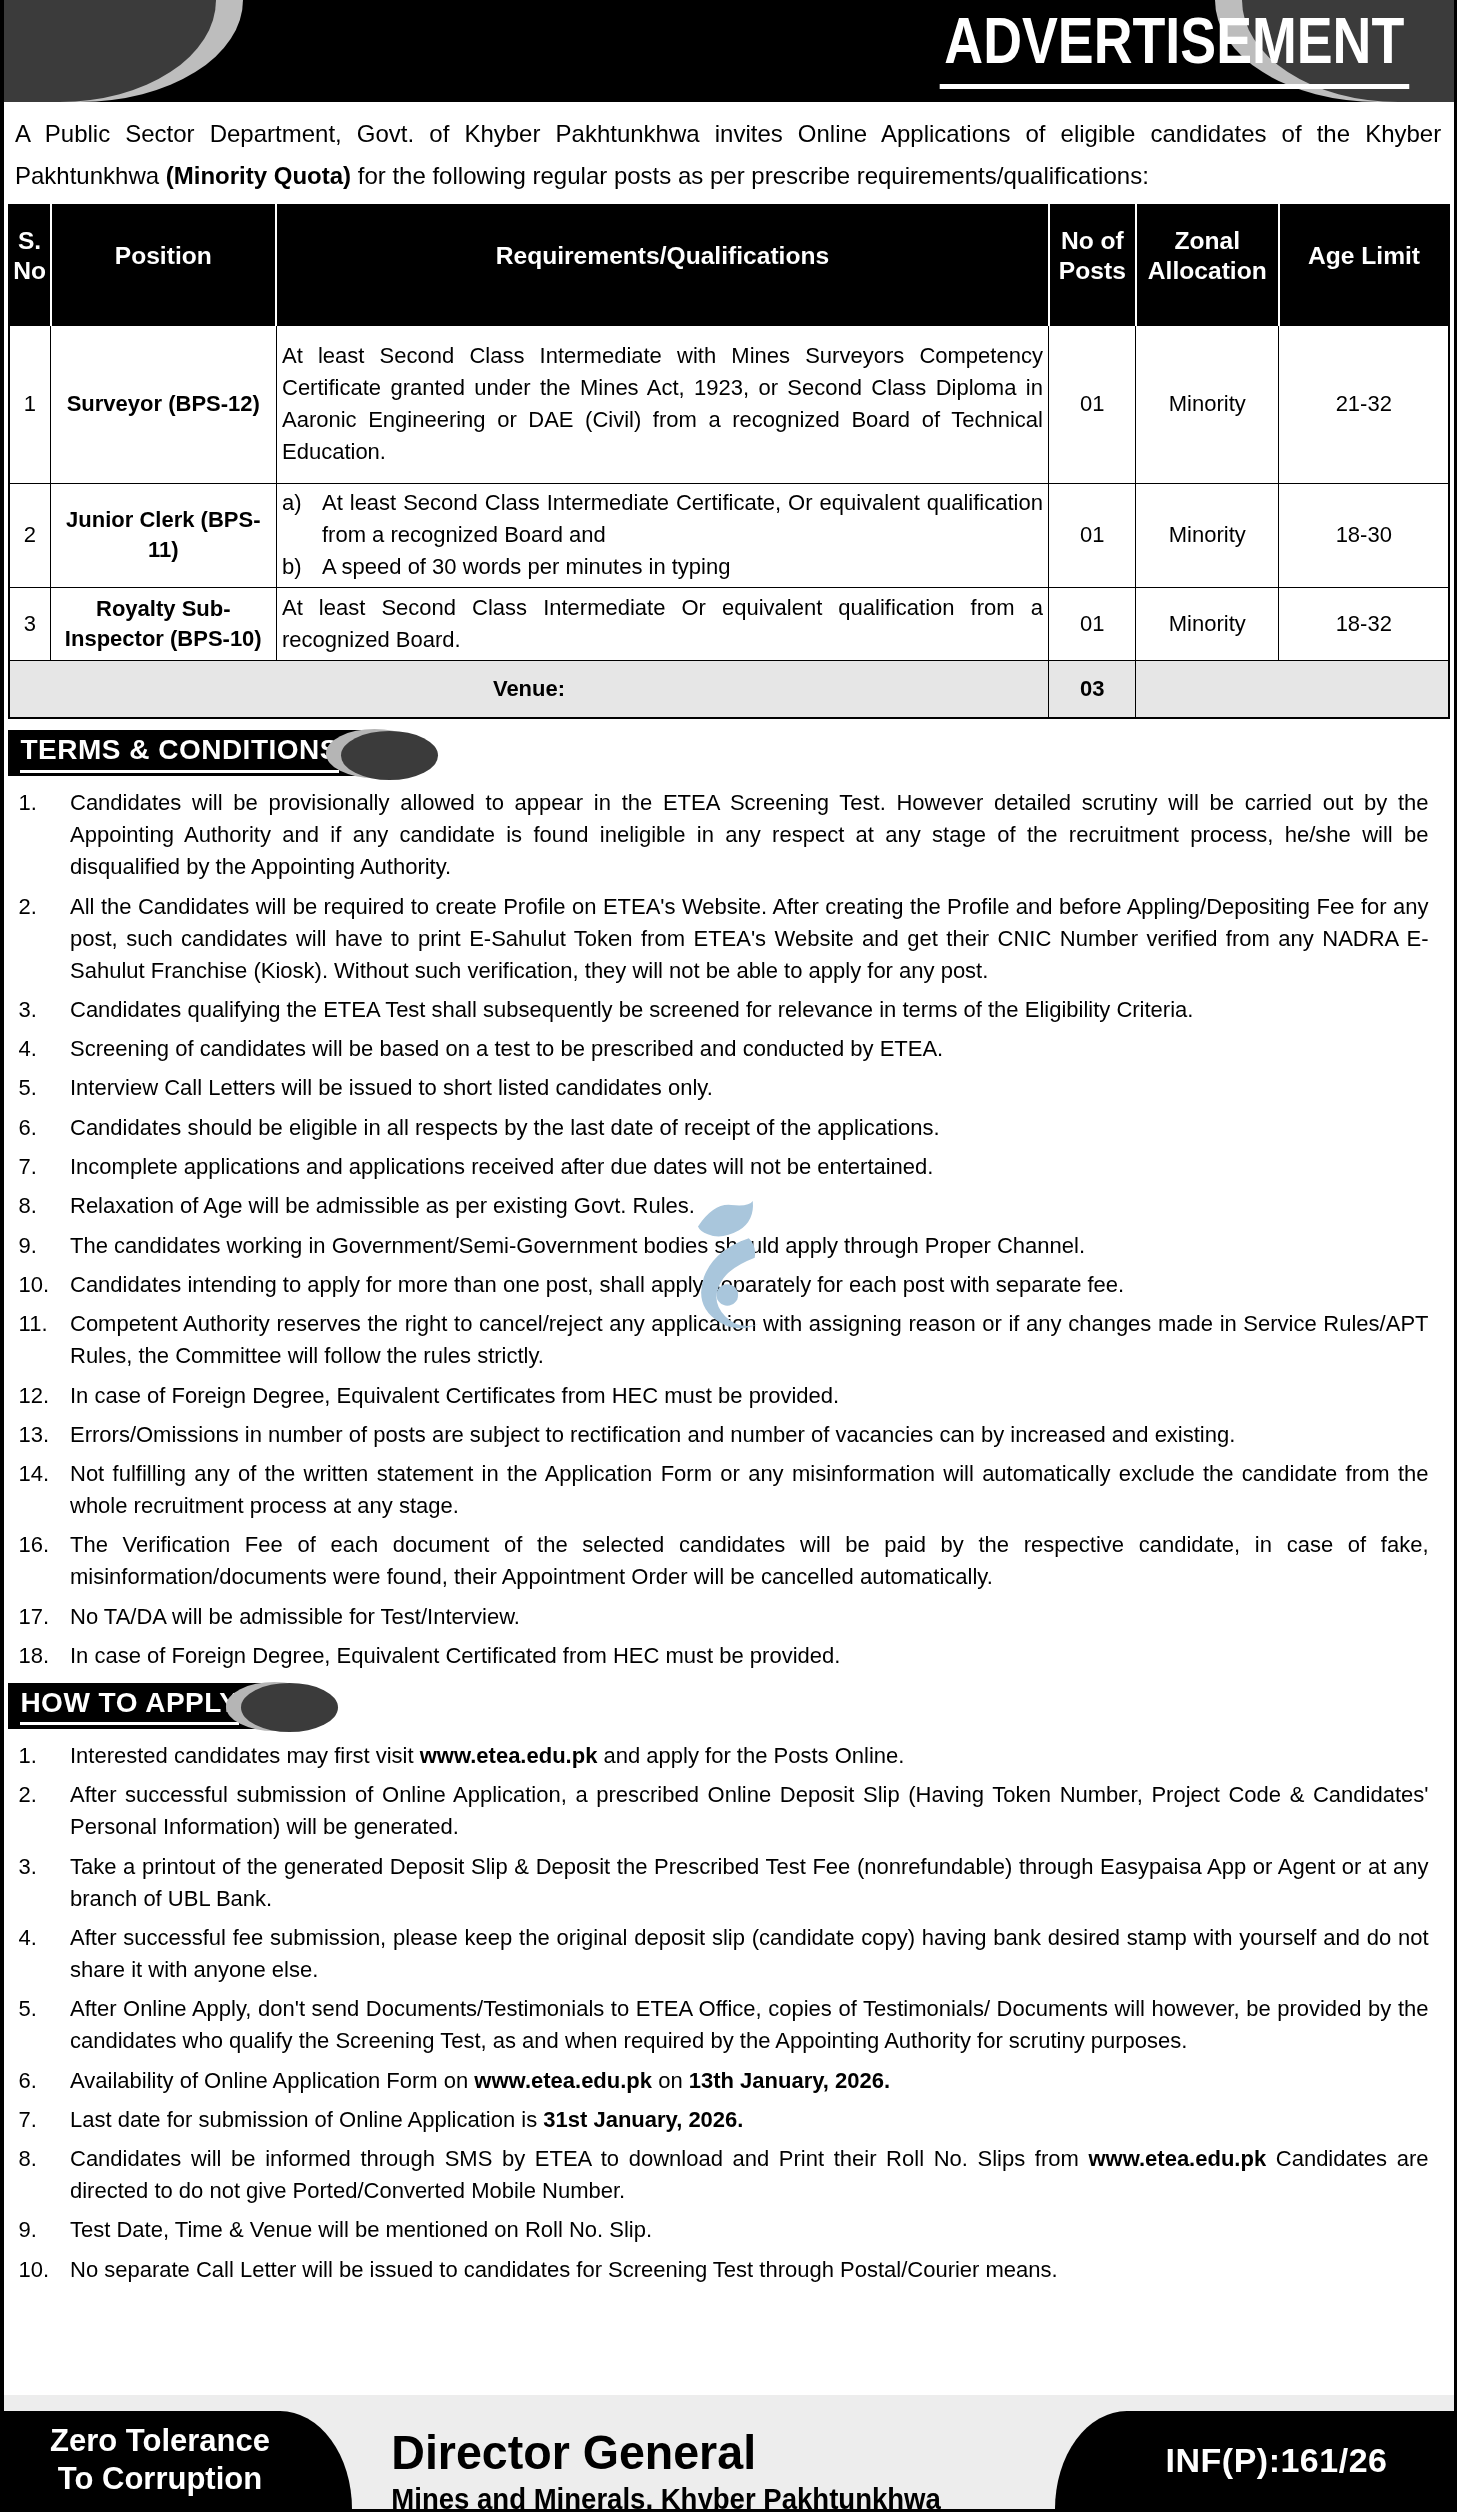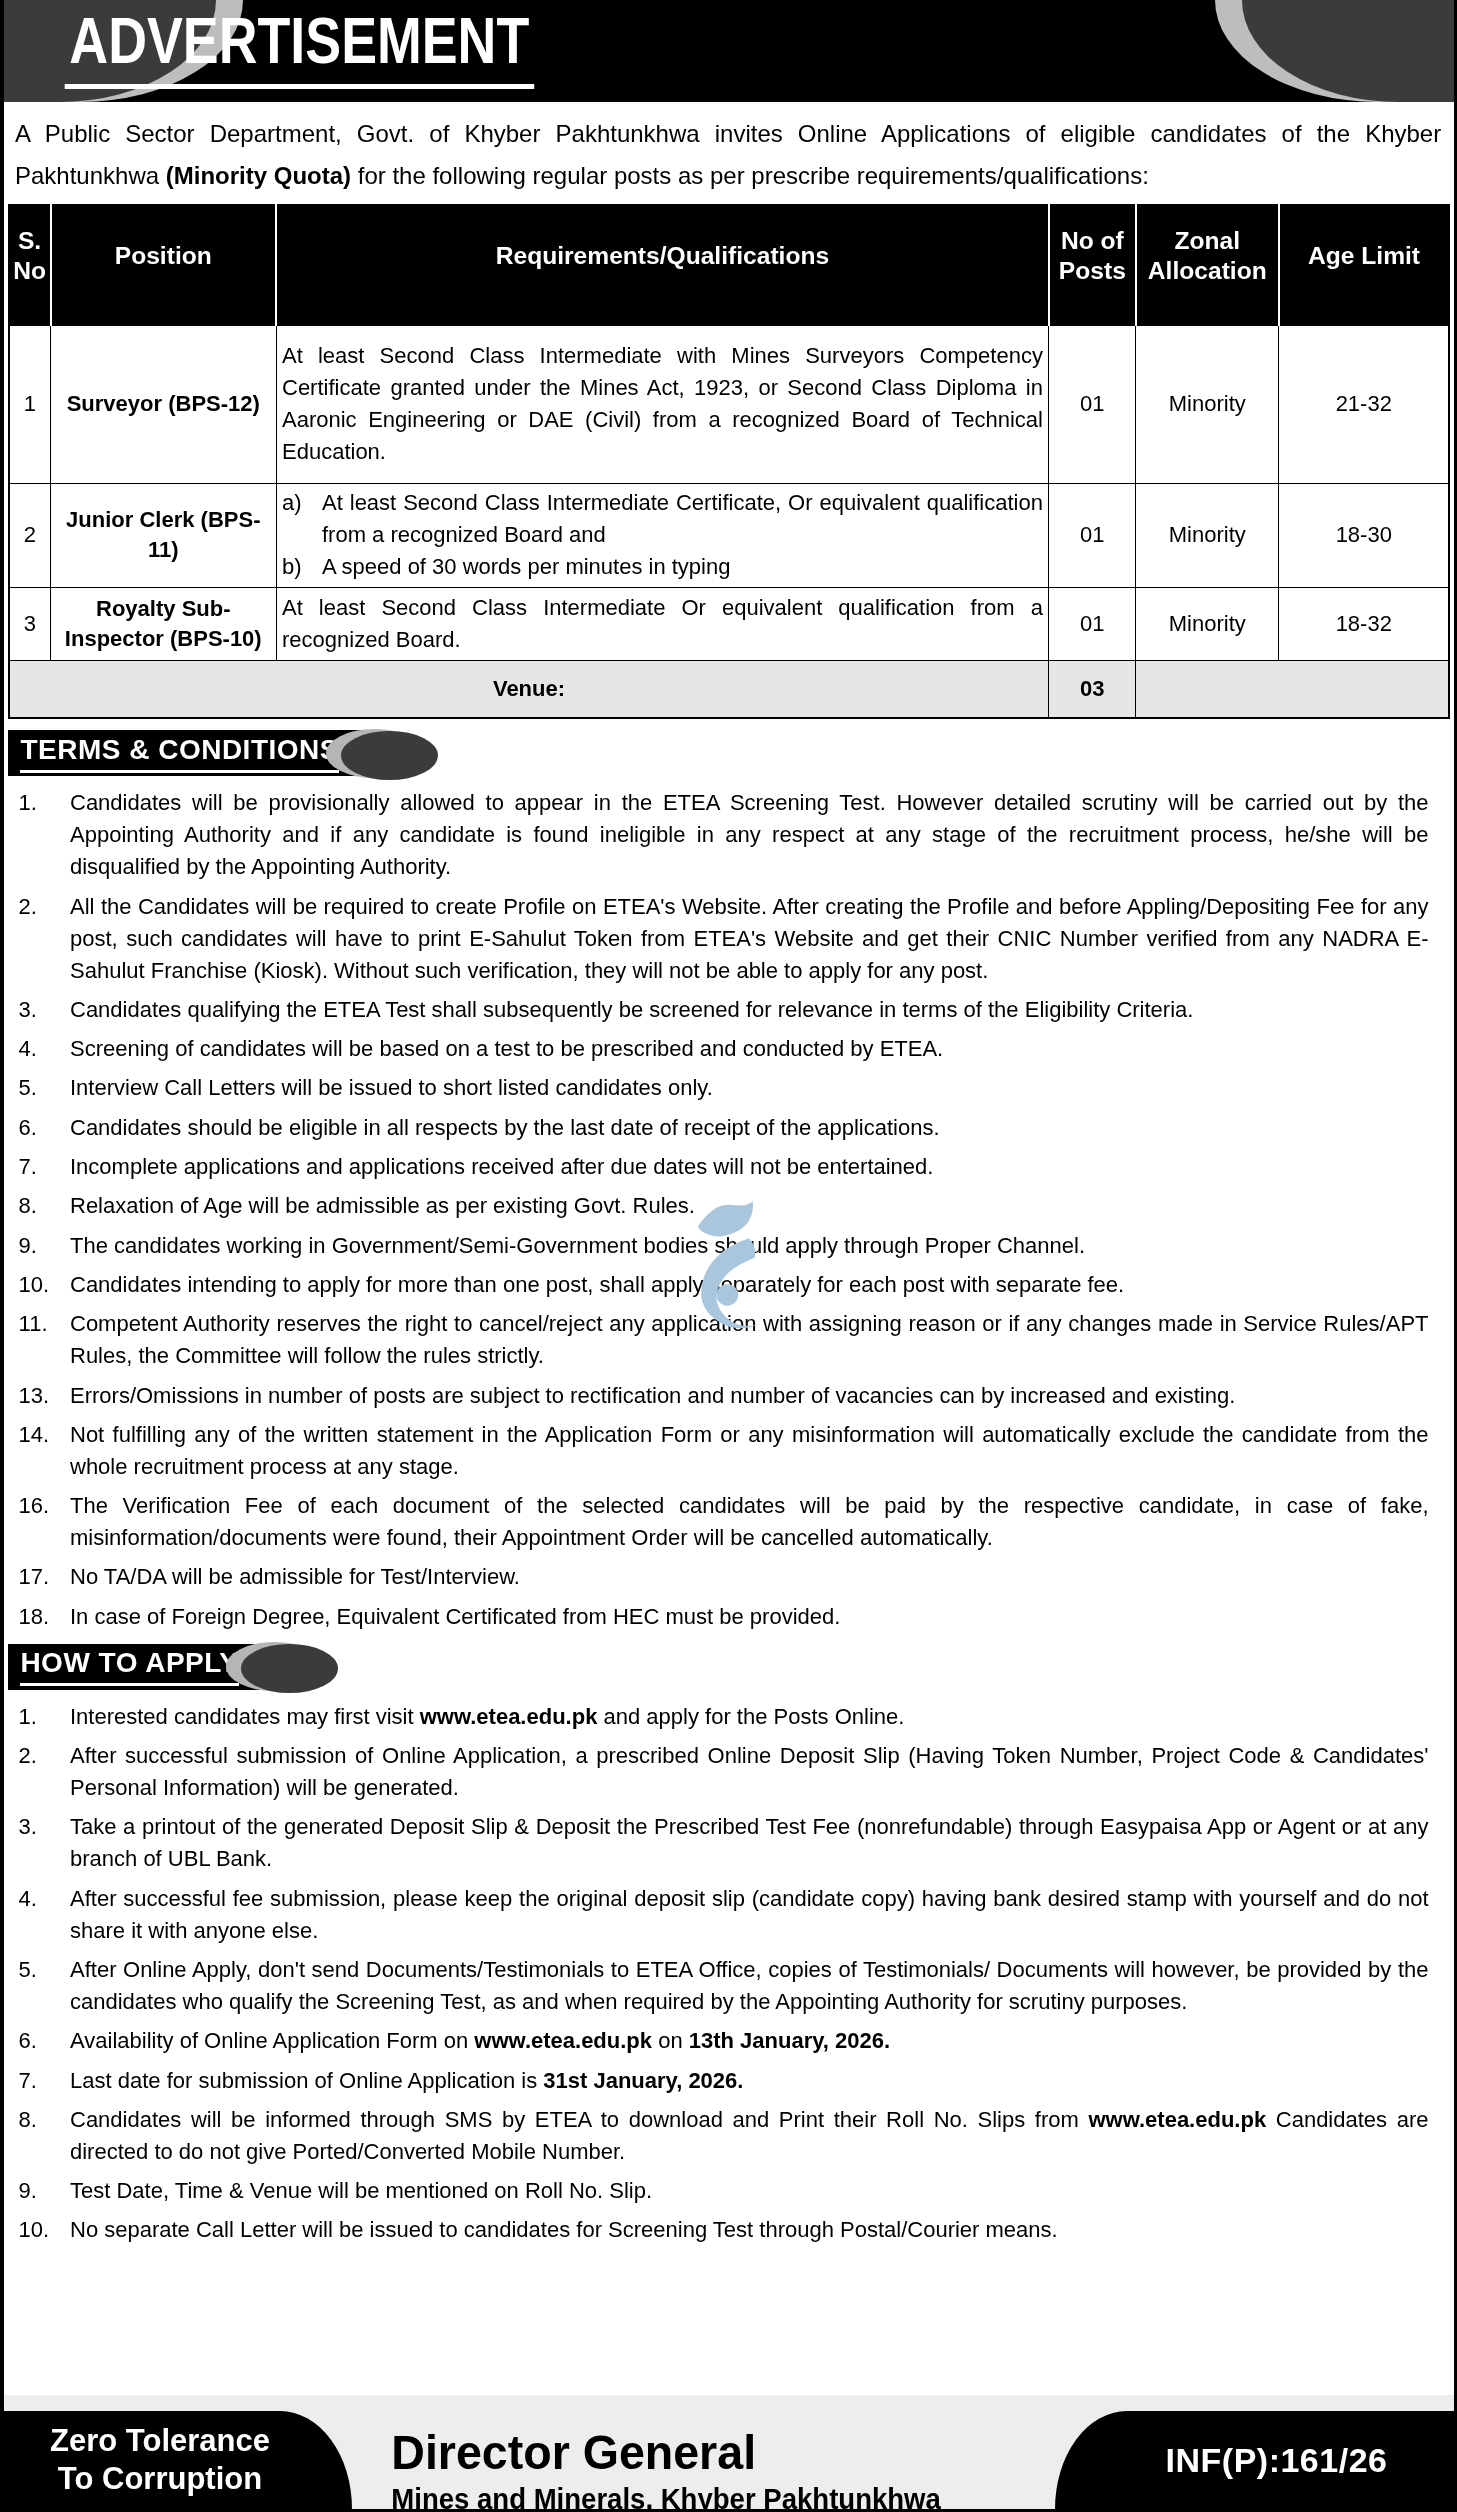--- a/index.html
+++ b/index.html
@@ -13,21 +13,21 @@
 
   
   .header { position:relative; height:102px; background:#000; overflow:hidden; }
   .corner { position:absolute; top:0; height:102px; }
   .corner-left { left:0; width:239px; background:#bdbdbd; border-bottom-right-radius:219px 137px; }
   .corner-left::after { content:""; position:absolute; left:0; top:0; width:212px; height:102px;
     background:#3b3b3b; border-bottom-right-radius:196px 128px; }
   .corner-right { right:0; width:239px; background:#bdbdbd; border-bottom-left-radius:219px 137px; }
   .corner-right::after { content:""; position:absolute; right:0; top:0; width:212px; height:102px;
     background:#3b3b3b; border-bottom-left-radius:196px 128px; }
-  .header-title-wrap { position:relative; height:100%; display:flex; align-items:flex-start; justify-content:flex-start;padding-left:16px; }
+  .header-title-wrap { position:relative; height:100%; display:flex; align-items:flex-start; justify-content:flex-end;padding-left:16px; }
   .header-title {
     margin-top:7.3px; color:#fff; font-weight:bold; font-size:64px; line-height:69px;
     letter-spacing:0px; transform:scaleX(0.84); transform-origin:center top;
     border-bottom:5.5px solid #fff; padding:0 5.5px 7.3px 5.5px;
   }
 
   
   .intro { padding:11px 12.8px 5.5px 11px; font-size:24px; line-height:42px; text-align:justify; }
 
   
@@ -213,20 +213,24 @@
       </div>
       <div class="num-item">
         <span class="item-no">10.</span>
         <span class="item-text">Candidates intending to apply for more than one post, shall apply separately for each post with separate fee.</span>
       </div>
       <div class="num-item">
         <span class="item-no">11.</span>
         <span class="item-text">Competent Authority reserves the right to cancel/reject any application with assigning reason or if any changes made in Service Rules/APT Rules, the Committee will follow the rules strictly.</span>
       </div>
       <div class="num-item">
+        <span class="item-no">12.</span>
+        <span class="item-text">In case of Foreign Degree, Equivalent Certificates from HEC must be provided.</span>
+      </div>
+      <div class="num-item">
         <span class="item-no">13.</span>
         <span class="item-text">Errors/Omissions in number of posts are subject to rectification and number of vacancies can by increased and existing.</span>
       </div>
       <div class="num-item">
         <span class="item-no">14.</span>
         <span class="item-text">Not fulfilling any of the written statement in the Application Form or any misinformation will automatically exclude the candidate from the whole recruitment process at any stage.</span>
       </div>
       <div class="num-item">
         <span class="item-no">16.</span>
         <span class="item-text">The Verification Fee of each document of the selected candidates will be paid by the respective candidate, in case of fake, misinformation/documents were found, their Appointment Order will be cancelled automatically.</span>

